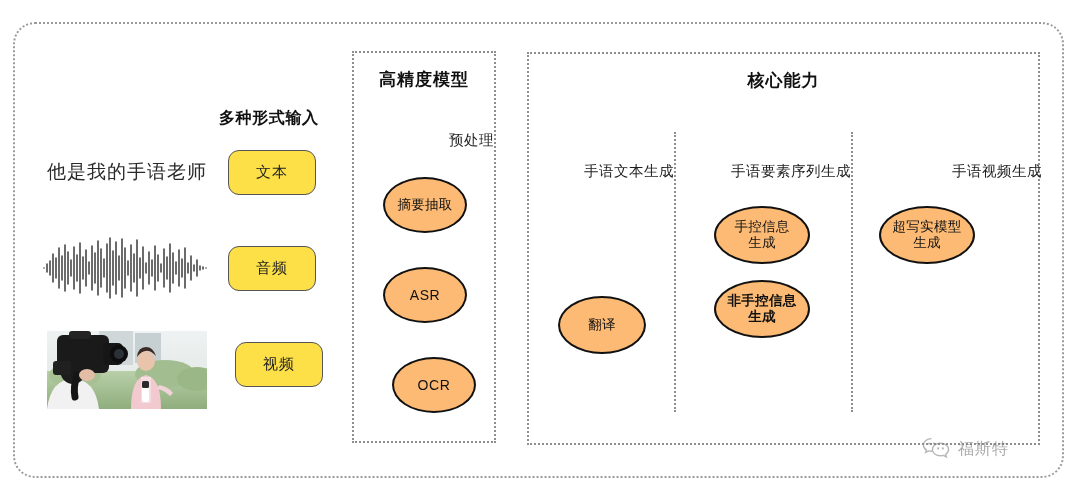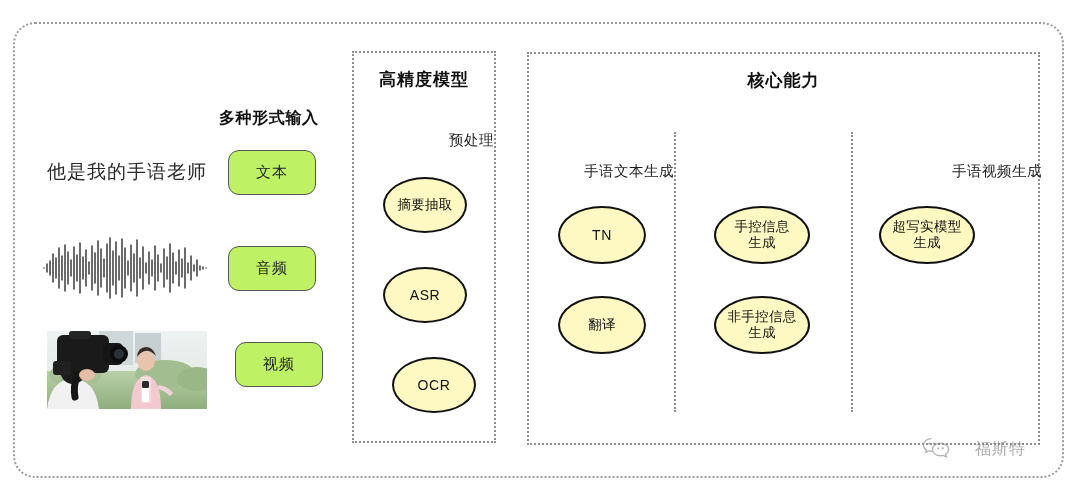--- a/index.html
+++ b/index.html
@@ -54,21 +54,21 @@
   .ellipse{
     position:absolute;
     border:2.2px solid #111;
     border-radius:50%;
     box-sizing:border-box;
     display:flex;align-items:center;justify-content:center;
     text-align:center;
     font-size:13.5px;
     line-height:1.18;
     color:#111;
-    background:#fef9c3;
+    background:#fdba74;
     white-space:pre-line;
     letter-spacing:.3px;
   }
   .ellipse.lat{font-size:14px;letter-spacing:.6px;}
 
   
   .section-label{
     position:absolute;
     font-size:16px;
     font-weight:bold;
@@ -84,38 +84,38 @@
     white-space:nowrap;
   }
   .pill{
     position:absolute;
     width:88px;height:45px;
     border:1.6px solid #555;
     border-radius:11px;
     box-sizing:border-box;
     display:flex;align-items:center;justify-content:center;
     font-size:15px;color:#222;letter-spacing:1px;
-    background:#bef264;
+    background:#fde047;
   }
 
   
   .waveform{position:absolute;}
 
   
   .thumb{
     position:absolute;
     overflow:hidden;
     background:#cfd6cf;
   }
   .thumb svg{display:block;}
 
   
   .watermark{
     position:absolute;
-    display:flex;align-items:center;gap:24px;
+    display:flex;align-items:center;gap:7px;
     opacity:.62;
   }
   .wm-text{
     font-size:16px;color:#777;letter-spacing:1px;white-space:nowrap;
   }
 </style>
 </head>
 <body>
 
 <div id="stage">
@@ -250,26 +250,26 @@
     <div class="ellipse lat" style="left:38px;top:304px;width:84px;height:56px;">OCR</div>
   </div>
 
   <div class="panel" style="left:527px;top:52px;width:513px;height:393px;">
     <div class="panel-title" style="top:15px;">核心能力</div>
 
     <div class="vdivider" style="left:145px;top:78px;height:280px;"></div>
     <div class="vdivider" style="left:322px;top:78px;height:280px;"></div>
 
     <div class="col-label" style="left:0px;width:145px;top:108px;">手语文本生成</div>
-    <div class="ellipse lat" style="left:29px;top:152px;width:88px;height:58px;">TN</div>
     <div class="ellipse" style="left:29px;top:242px;width:88px;height:58px;">翻译</div>
 
+    <div class="col-label" style="left:145px;width:177px;top:108px;">手语要素序列生成</div>
     <div class="ellipse" style="left:185px;top:152px;width:96px;height:58px;">手控信息
 生成</div>
-    <div class="ellipse" style="left:185px;top:242px;width:96px;height:58px;">非手控信息
+    <div class="ellipse" style="left:185px;top:226px;width:96px;height:58px;font-weight:bold;">非手控信息
 生成</div>
 
     <div class="col-label" style="left:322px;width:191px;top:108px;">手语视频生成</div>
     <div class="ellipse" style="left:350px;top:152px;width:96px;height:58px;">超写实模型
 生成</div>
   </div>
 
   <div class="watermark" style="left:921px;top:436px;">
     <span>
       <svg width="30" height="22" viewBox="0 0 30 22">

